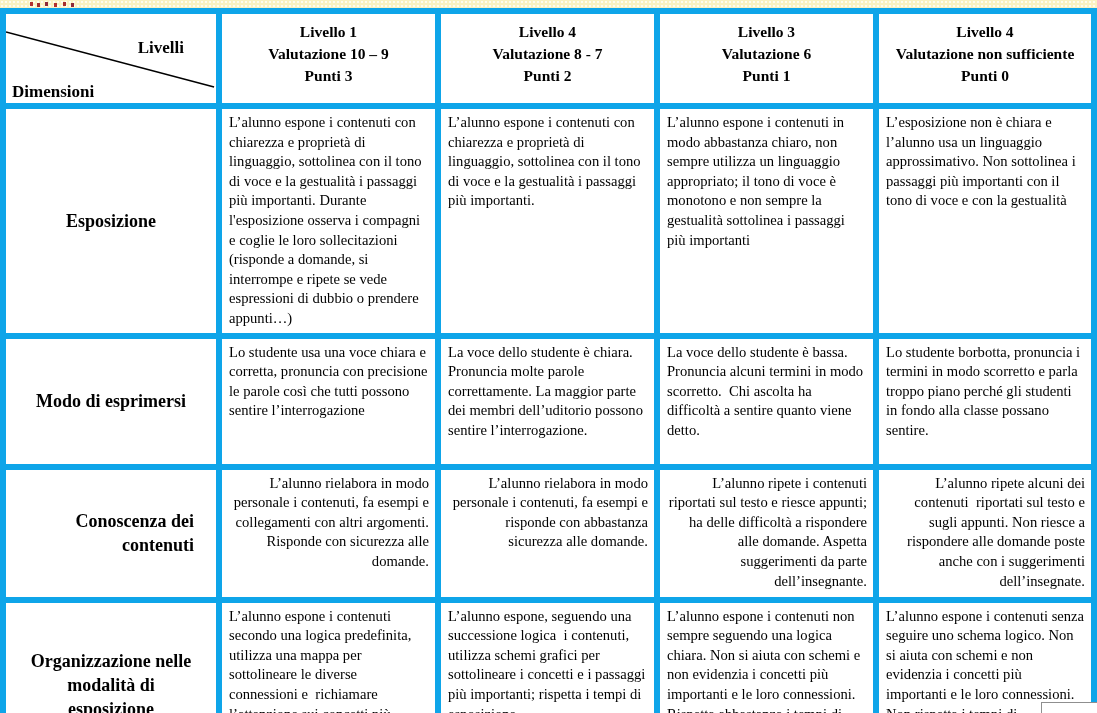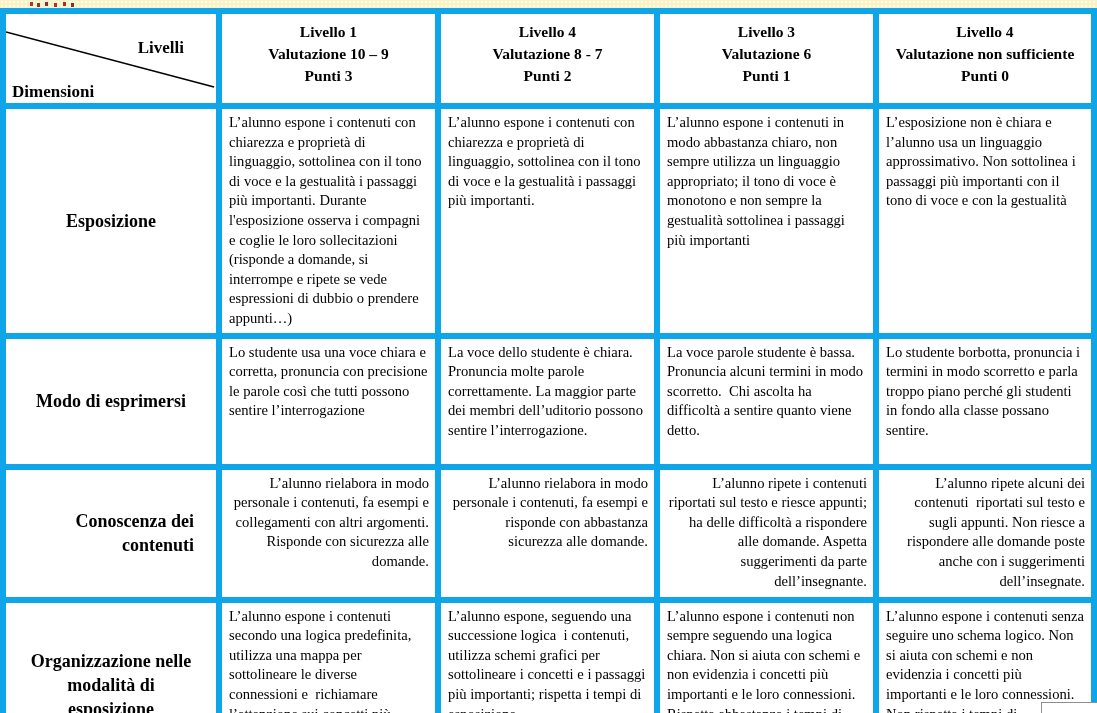--- a/index.html
+++ b/index.html
@@ -127,21 +127,21 @@
     <td class="cell">L’alunno espone i contenuti con chiarezza e proprietà di linguaggio, sottolinea con il tono di voce e la gestualità i passaggi più importanti. Durante l'esposizione osserva i compagni e coglie le loro sollecitazioni (risponde a domande, si interrompe e ripete se vede espressioni di dubbio o prendere appunti…)</td>
     <td class="cell">L’alunno espone i contenuti con chiarezza e proprietà di linguaggio, sottolinea con il tono di voce e la gestualità i passaggi più importanti.</td>
     <td class="cell">L’alunno espone i contenuti in modo abbastanza chiaro, non sempre utilizza un linguaggio appropriato; il tono di voce è monotono e non sempre la gestualità sottolinea i passaggi più importanti</td>
     <td class="cell">L’esposizione non è chiara e l’alunno usa un linguaggio approssimativo. Non sottolinea i passaggi più importanti con il tono di voce e con la gestualità</td>
   </tr>
 
   <tr class="r2">
     <td class="rowlabel">Modo di esprimersi</td>
     <td class="cell">Lo studente usa una voce chiara e corretta, pronuncia con precisione le parole così che tutti possono sentire l’interrogazione</td>
     <td class="cell">La voce dello studente è chiara. Pronuncia molte parole correttamente. La maggior parte dei membri dell’uditorio possono sentire l’interrogazione.</td>
-    <td class="cell">La voce parole studente è bassa. Pronuncia alcuni termini in modo scorretto.  Chi ascolta ha difficoltà a sentire quanto viene detto.</td>
+    <td class="cell">La voce dello studente è bassa. Pronuncia alcuni termini in modo scorretto.  Chi ascolta ha difficoltà a sentire quanto viene detto.</td>
     <td class="cell">Lo studente borbotta, pronuncia i termini in modo scorretto e parla troppo piano perché gli studenti in fondo alla classe possano sentire.</td>
   </tr>
 
   <tr class="r3">
     <td class="rowlabel">Conoscenza dei contenuti</td>
     <td class="cell">L’alunno rielabora in modo personale i contenuti, fa esempi e collegamenti con altri argomenti. Risponde con sicurezza alle domande.</td>
     <td class="cell">L’alunno rielabora in modo personale i contenuti, fa esempi e risponde con abbastanza sicurezza alle domande.</td>
     <td class="cell">L’alunno ripete i contenuti riportati sul testo e riesce appunti; ha delle difficoltà a rispondere alle domande. Aspetta suggerimenti da parte dell’insegnante.</td>
     <td class="cell">L’alunno ripete alcuni dei contenuti  riportati sul testo e sugli appunti. Non riesce a rispondere alle domande poste anche con i suggerimenti dell’insegnate.</td>
   </tr>

